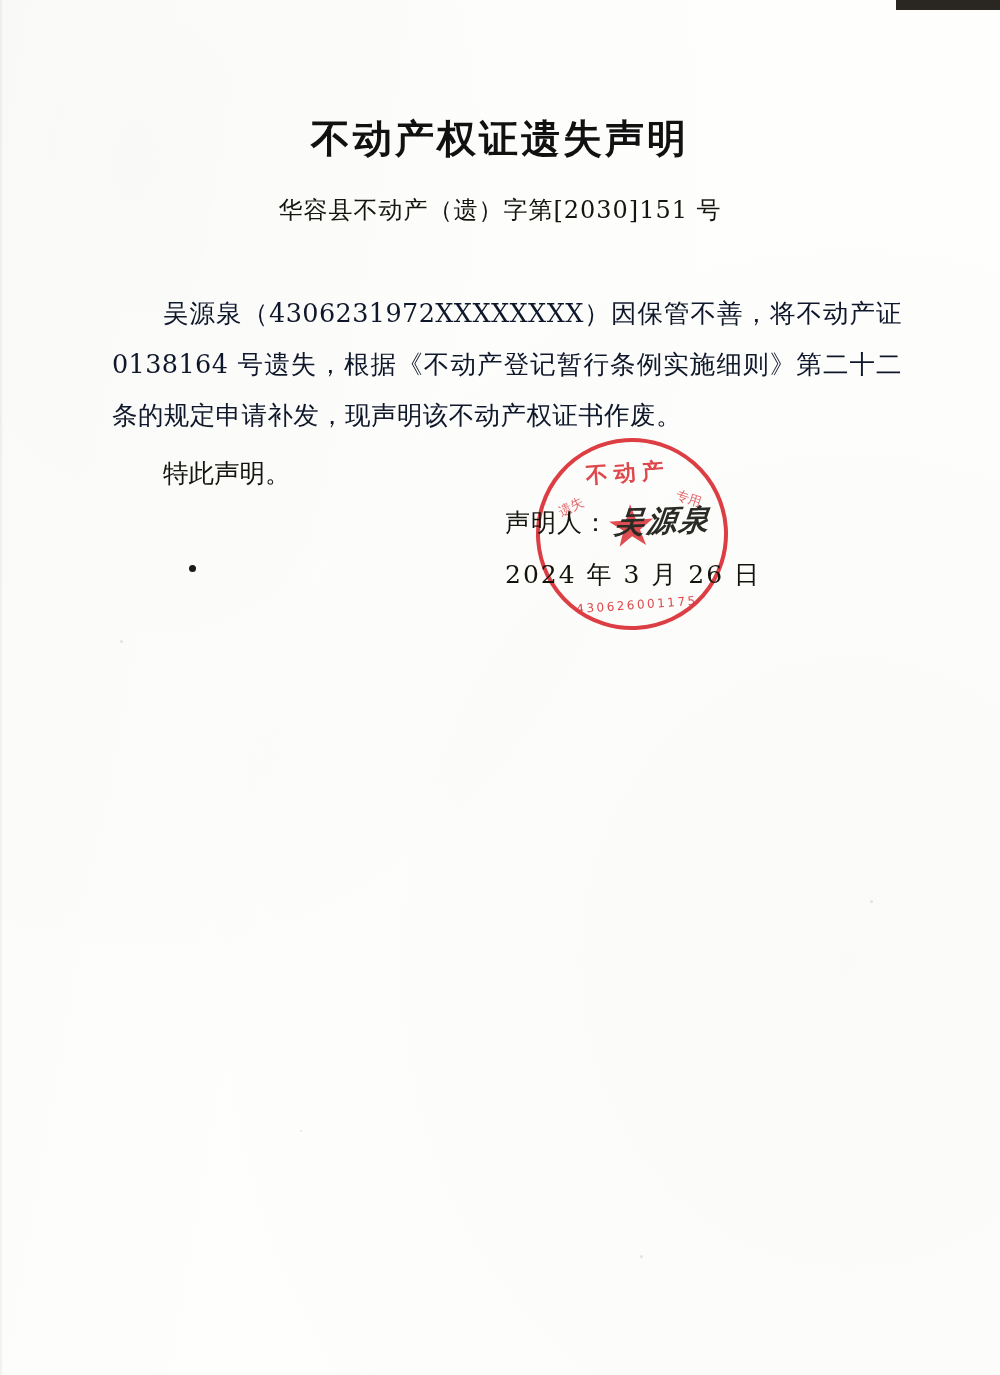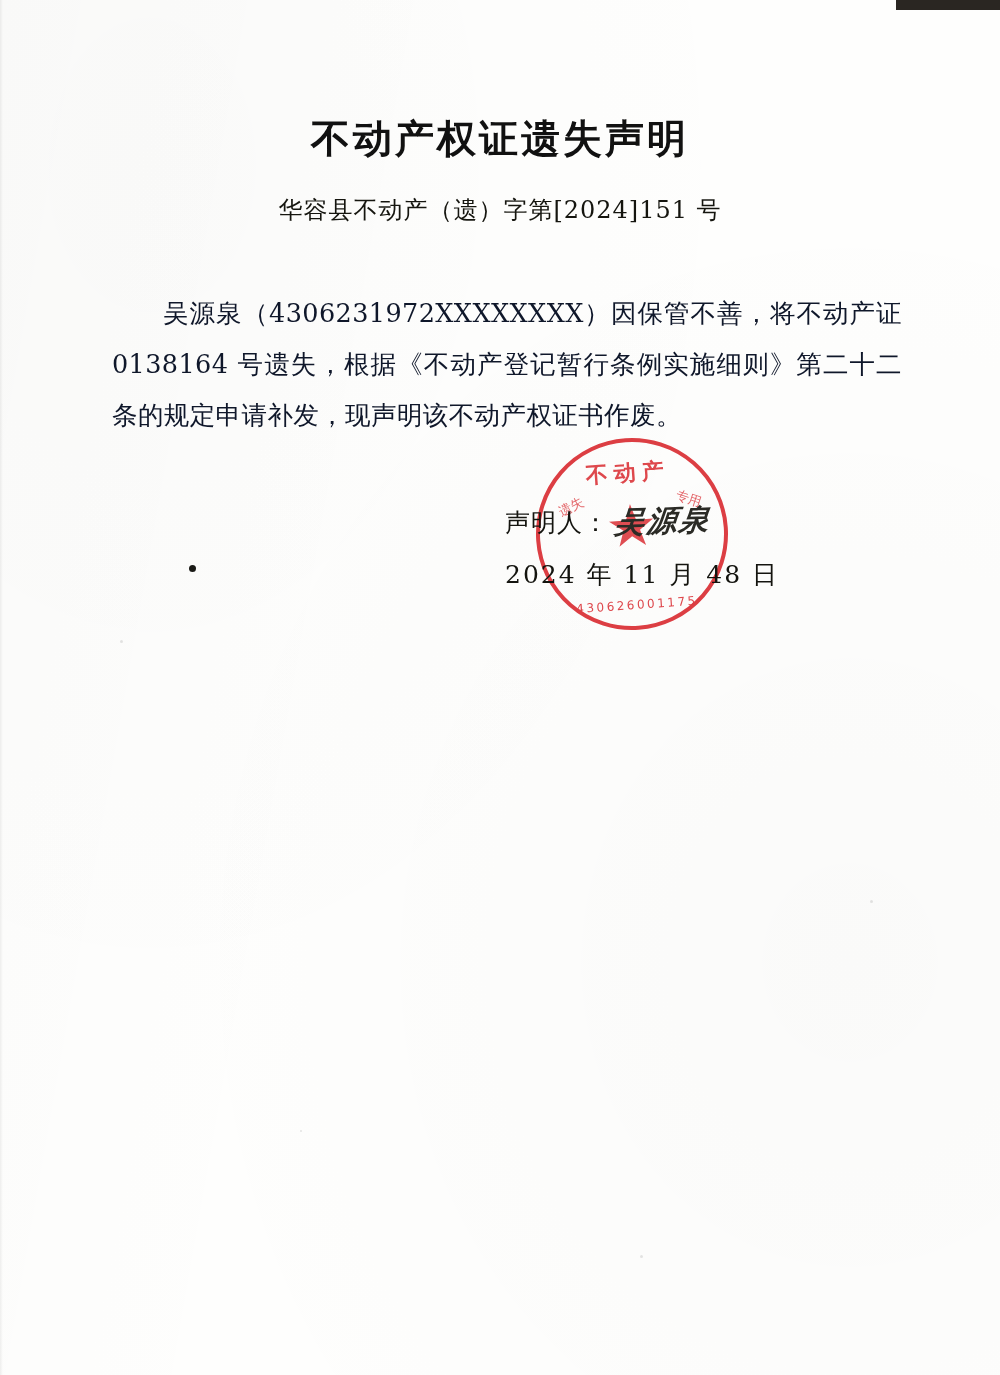--- a/index.html
+++ b/index.html
@@ -220,41 +220,42 @@
 </head>
 <body>
 
 <div class="page">
   <div class="scan-noise"></div>
   <div class="corner-strip"></div>
   <div class="edge-left"></div>
 
   <div class="title">不动产权证遗失声明</div>
 
-  <div class="doc-number">华容县不动产（遗）字第[2024]151 号</div>
+  <div class="doc-number">华容县不动产（遗）字第[2030]151 号</div>
 
   <div class="body-text">
     <p class="indent">吴源泉（4306231972XXXXXXXX）因保管不善，将不动产证 0138164 号遗失，根据《不动产登记暂行条例实施细则》第二十二条的规定申请补发，现声明该不动产权证书作废。</p>
   </div>
 
+  <div class="closing">特此声明。</div>
 
   <div class="seal">
     <div class="seal-inner"></div>
     <div class="seal-top-text">不动产</div>
     <div class="seal-left-text">遗失</div>
     <div class="seal-right-text">专用</div>
     <div class="seal-star"></div>
     <div class="seal-bottom-text">430626001175</div>
   </div>
 
   <div class="signature-block">
     <div class="sig-line">
       <span>声明人：</span><span class="sig-name">吴源泉</span>
     </div>
-    <div class="date-line">2024 年 11 月 48 日</div>
+    <div class="date-line">2024 年 3 月 26 日</div>
   </div>
 
   <div class="ink-dot"></div>
 
   <div class="speck" style="left:120px; top:640px; width:3px; height:3px;"></div>
   <div class="speck" style="left:870px; top:900px; width:3px; height:3px;"></div>
   <div class="speck" style="left:300px; top:1130px; width:2px; height:2px;"></div>
   <div class="speck" style="left:640px; top:1255px; width:3px; height:3px;"></div>
 </div>
 

